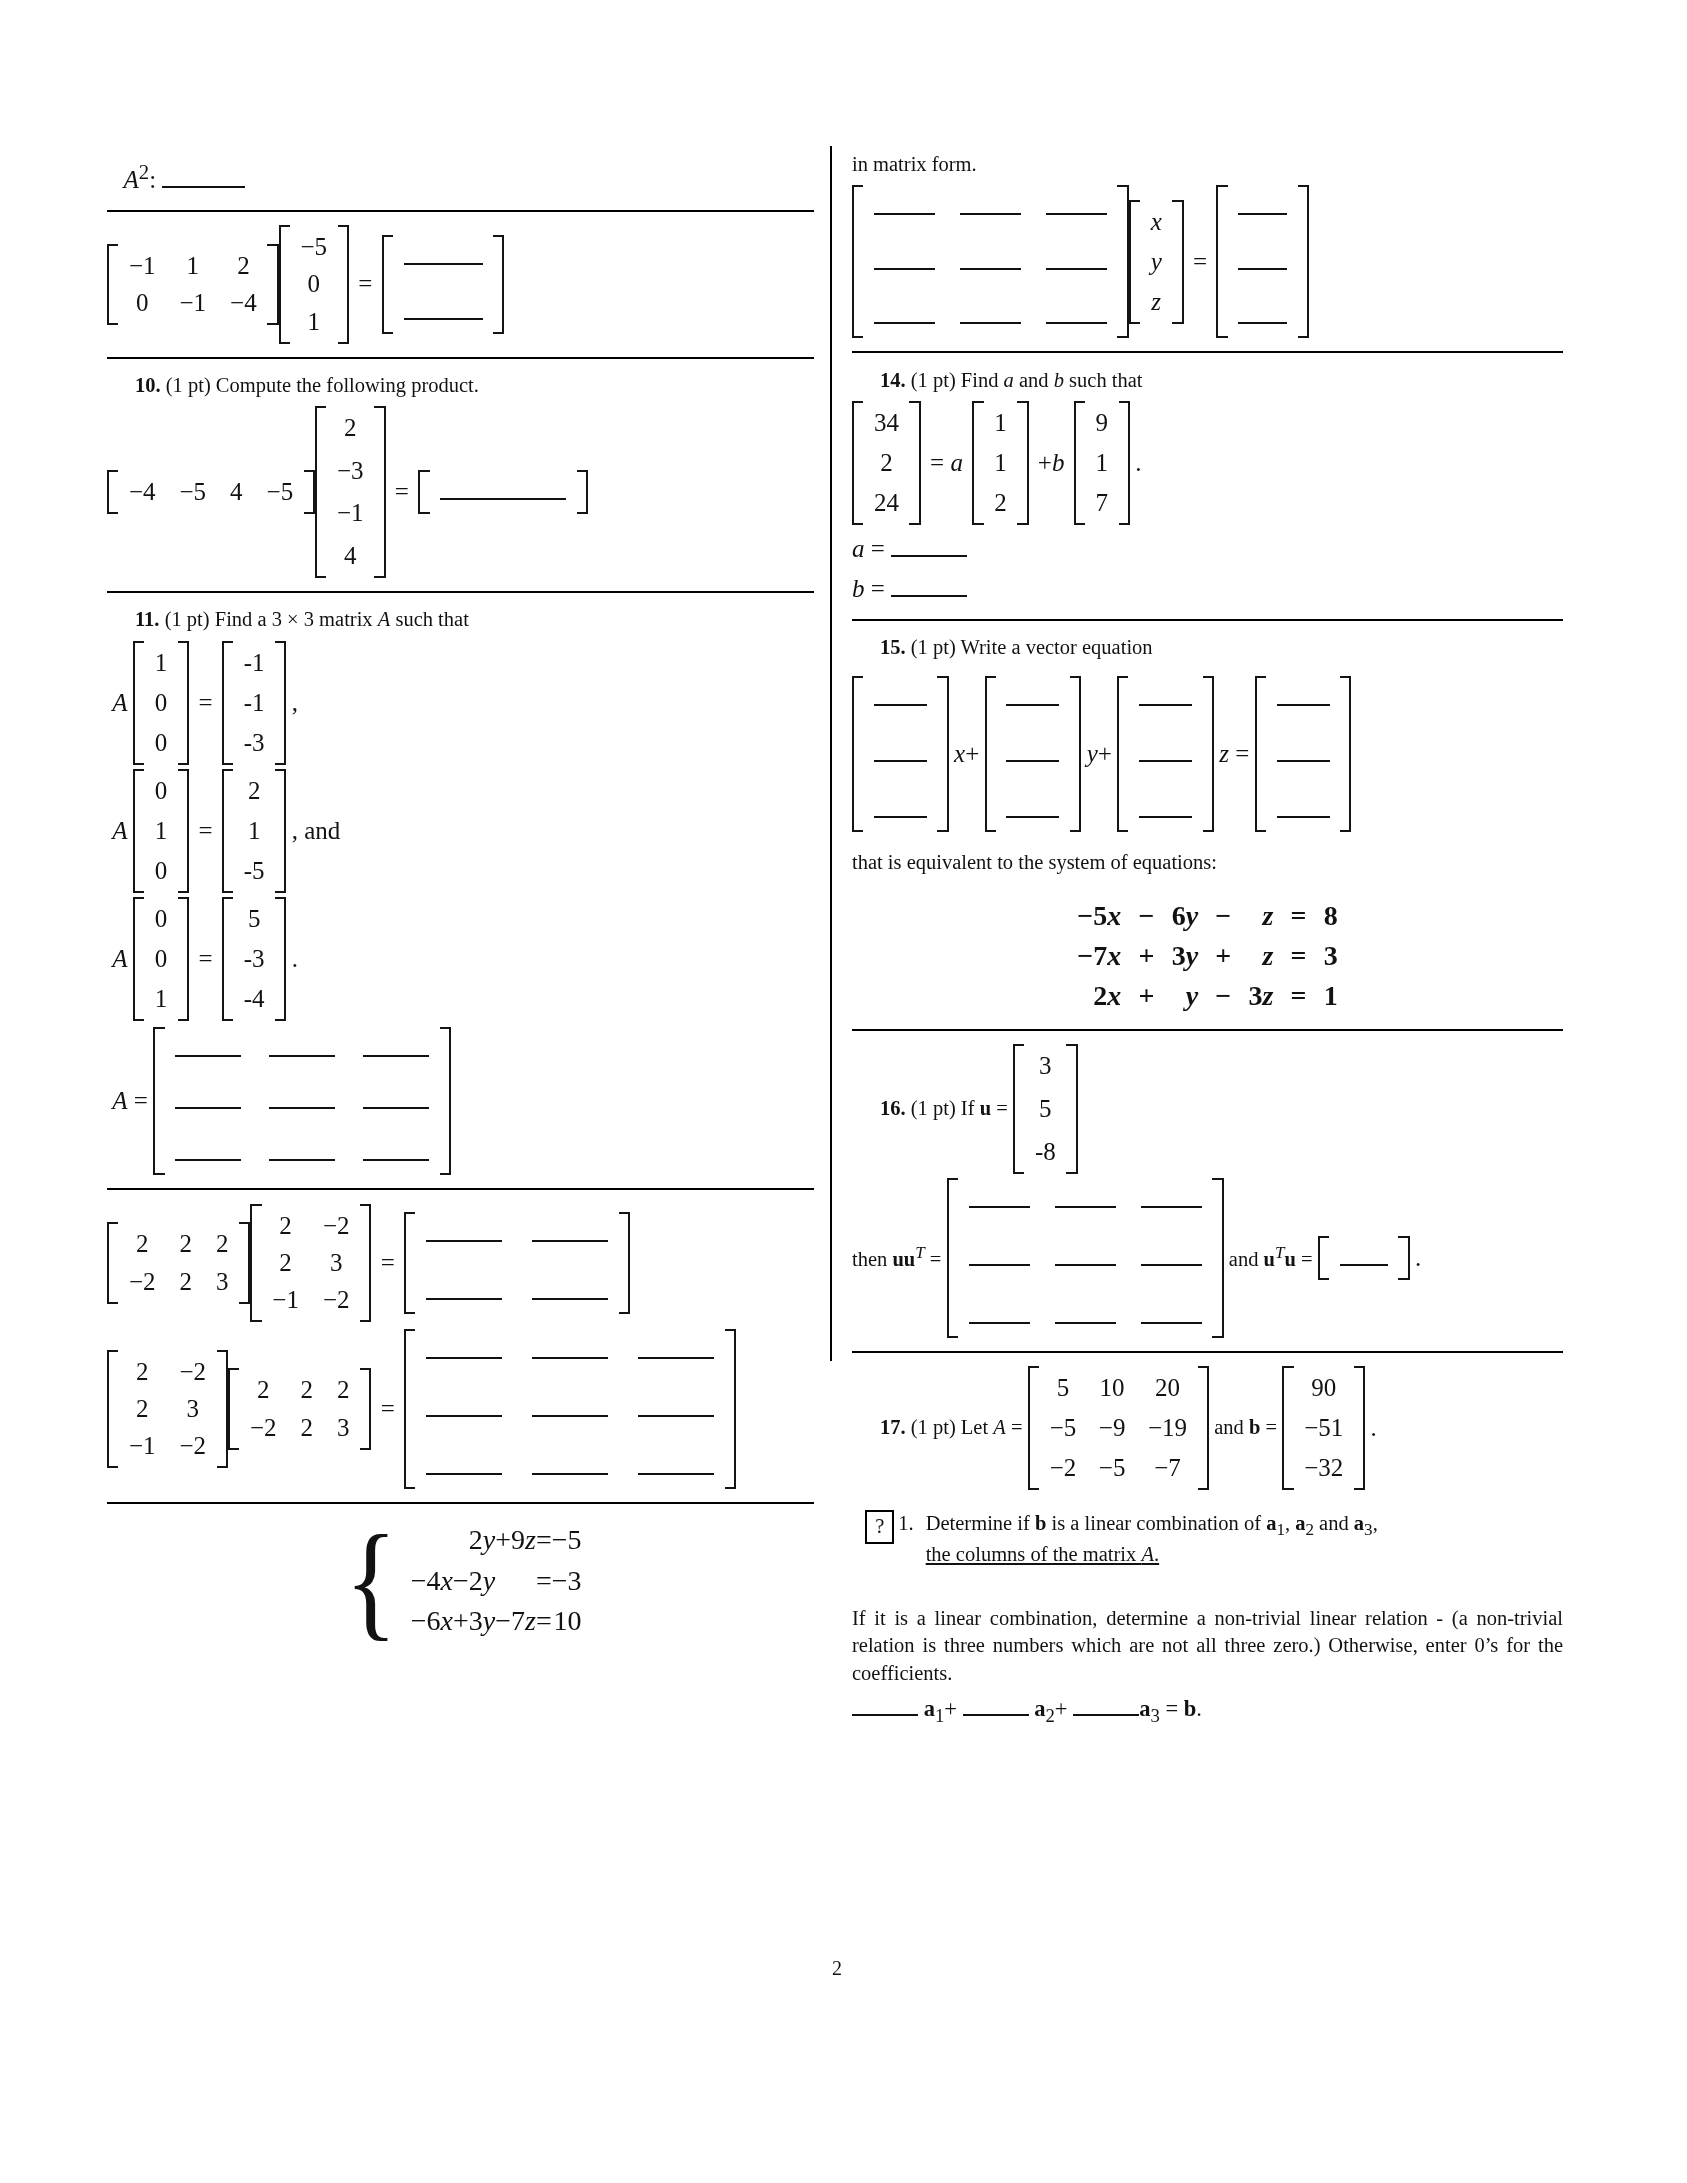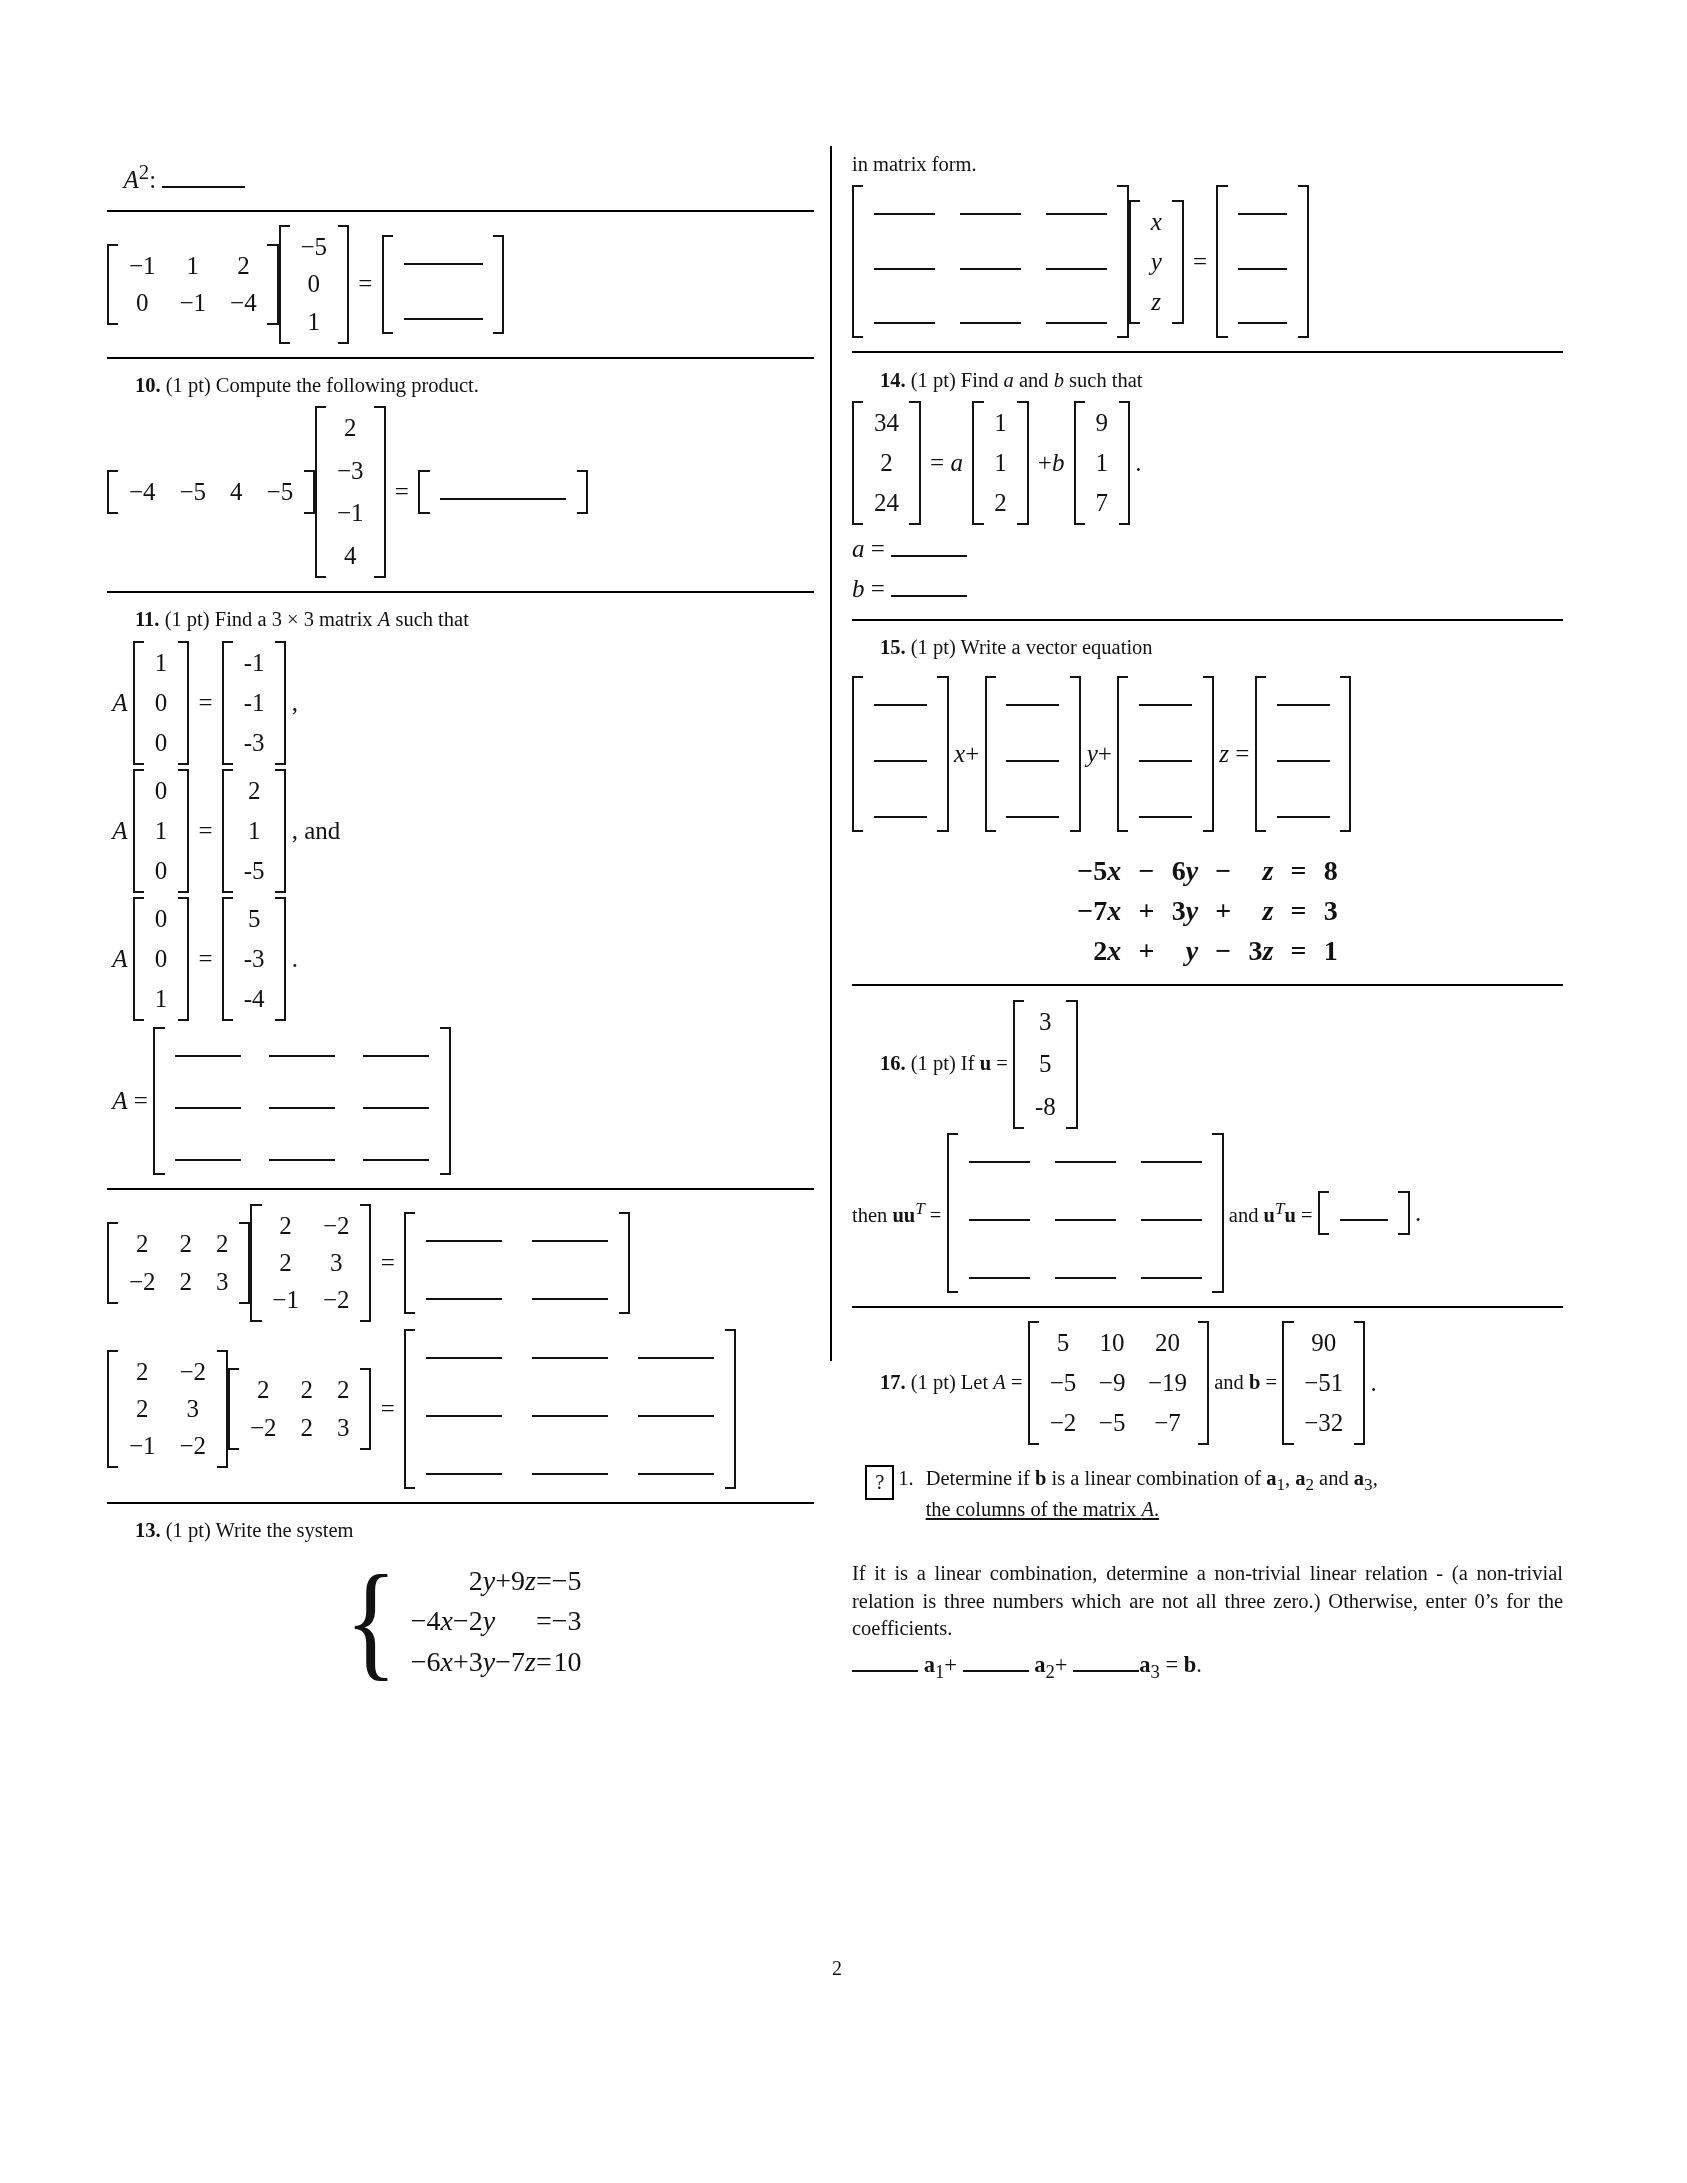--- a/index.html
+++ b/index.html
@@ -290,21 +290,20 @@
           <span class="cell"><span class="blank" style="width: 76px;"></span></span>
           <span class="cell"><span class="blank" style="width: 76px;"></span></span>
           <span class="cell"><span class="blank" style="width: 76px;"></span></span>
         </span>
         <span class="br r"></span>
       </span>
   </div>
 
   <hr class="rule">
 
-  <div class="phead"><b>13.</b><span> (1 pt) Write the system</span></div>
   <div class="eqrow center" style="margin-top:16px;">
     <span class="brace">{</span>
     <span class="sys sys13" style="grid-template-columns: repeat(5, auto);">
         <span class="cell"></span>
         <span class="cell">2<i>y</i></span>
         <span class="cell">+9<i>z</i></span>
         <span class="cell">=</span>
         <span class="cell">−5</span>
         <span class="cell">−4<i>x</i></span>
         <span class="cell">−2<i>y</i></span>
@@ -438,20 +437,21 @@
     <span class="mx">
         <span class="br l"></span>
         <span class="cells" style="grid-template-columns: repeat(1, auto); row-gap: 28px;">
           <span class="cell"><span class="blank" style="width: 53px;"></span></span>
           <span class="cell"><span class="blank" style="width: 53px;"></span></span>
           <span class="cell"><span class="blank" style="width: 53px;"></span></span>
         </span>
         <span class="br r"></span>
       </span>
   </div>
+  <div class="textline">that is equivalent to the system of equations:</div>
   <div class="eqrow center" style="margin:18.5px 0 13.2px;font-weight:bold;">
     <span class="sys sys15" style="grid-template-columns: repeat(7, auto);">
         <span class="cell">−5<i>x</i></span>
         <span class="cell">−</span>
         <span class="cell">6<i>y</i></span>
         <span class="cell">−</span>
         <span class="cell"><i>z</i></span>
         <span class="cell">=</span>
         <span class="cell">8</span>
         <span class="cell">−7<i>x</i></span>

